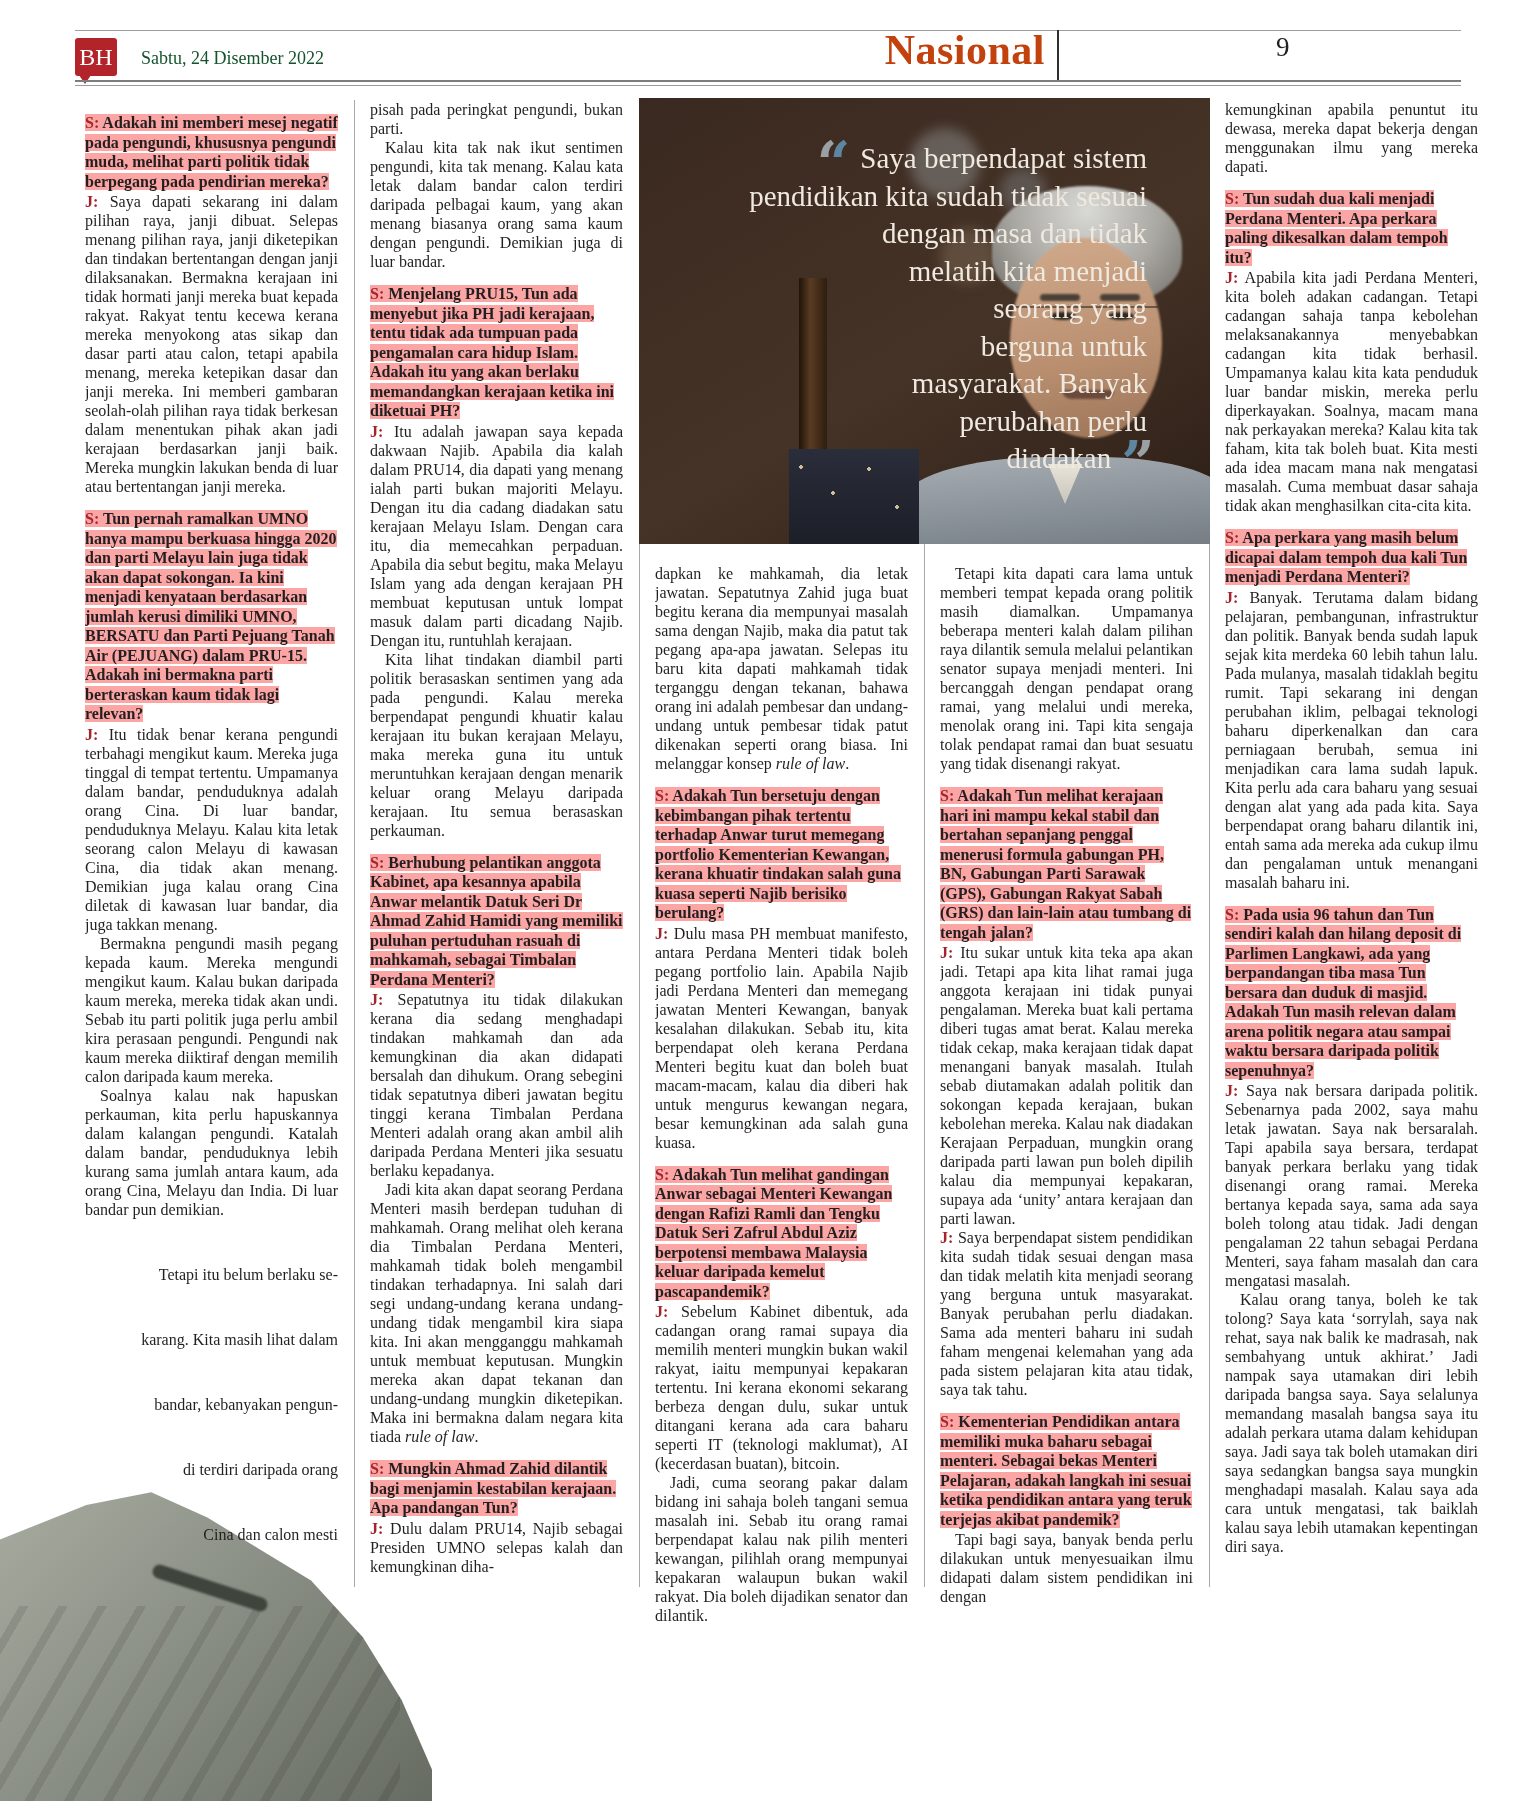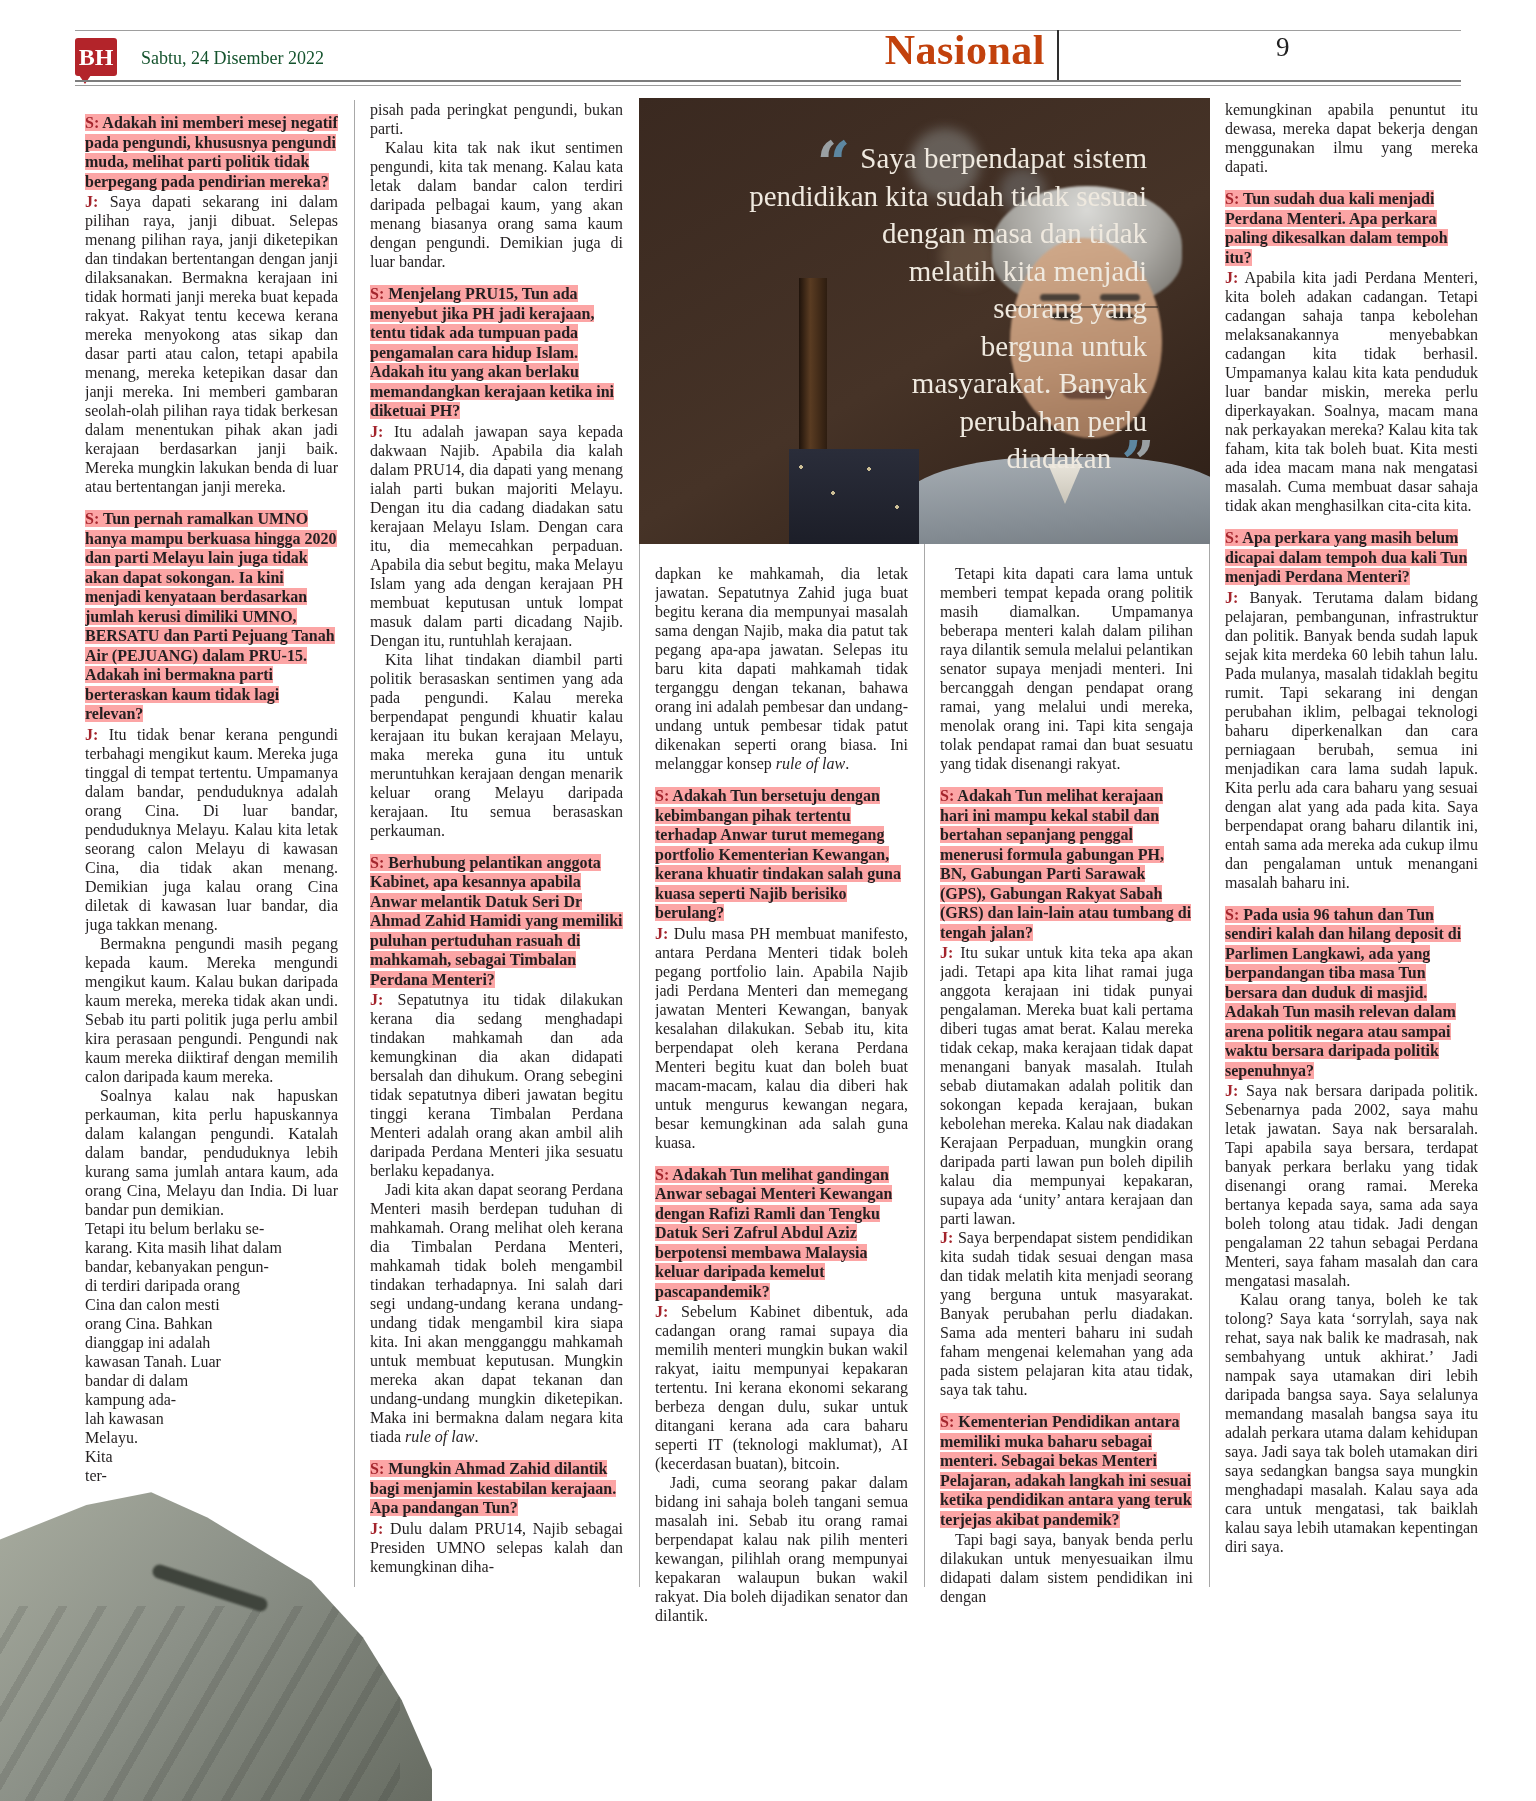--- a/index.html
+++ b/index.html
@@ -1,42 +1,42 @@
 <!DOCTYPE html>
 <html><head>
 <meta charset="utf-8">
 <style>
   html,body{margin:0;padding:0;background:#e8e8e8;}
   #page{position:relative;width:1536px;height:1801px;background:#ffffff;overflow:hidden;
         font-family:"Liberation Serif","DejaVu Serif",serif;color:#231f20;}
   
   .topline{position:absolute;left:75px;top:30px;width:1386px;height:1px;background:#9e9e9e;}
   .logo{position:absolute;left:75px;top:38px;width:42px;height:38px;background:#b3242a;
-        border-radius:3px;color:#fff;font-weight:bold;font-size:24px;text-align:center;line-height:38px;}
+        border-radius:3px;color:#fff;font-weight:normal;font-size:24px;text-align:center;line-height:38px;}
   .logo::after{content:"";position:absolute;left:4px;bottom:-8px;width:0;height:0;
         border-left:6px solid transparent;border-right:6px solid transparent;border-top:9px solid #b3242a;}
   .dateline{position:absolute;left:129px;top:48px;font-size:18px;color:#14532d;margin-left:12px;}
   .section-title{position:absolute;left:740px;top:26px;width:305px;text-align:right;
         font-size:42px;font-weight:bold;color:#c2410c;letter-spacing:.5px;}
   .header-vbar{position:absolute;left:1057px;top:30px;width:2px;height:50px;background:#2e2e2e;}
   .pagenum{position:absolute;left:1276px;top:32px;font-size:27px;color:#222;}
   .header-rule{position:absolute;left:75px;top:80px;width:1386px;height:3px;
         border-top:2px solid #7d7d7d;border-bottom:1px solid #9b9b9b;}
   
   #cols{position:absolute;left:85px;top:100px;width:1400px;height:1487px;display:flex;gap:32px;z-index:2;}
   .col{width:253px;height:1487px;overflow:hidden;font-size:16px;line-height:19px;}
   .col-rule{position:absolute;top:100px;width:1px;height:1487px;background:#a8a8a8;z-index:1;}
   .pad-top{padding-top:464px;}
   .blk{margin:0;}
   .blk.q{font-weight:bold;margin-top:13px;margin-bottom:1px;text-align:left;line-height:19.5px;}
   .blk.q .hl{background:#fca5a5;}
   .blk.a, .blk.p, .blk.cont{text-align:justify;}
   .blk.p{text-indent:15px;}
   .pfx{color:#a3242c;font-weight:bold;}
-  .wrapline{white-space:nowrap;}
+  .wrapline{text-align:right;white-space:nowrap;margin-top:46px;}
   
   #quote-box{position:absolute;left:639px;top:98px;width:571px;height:446px;z-index:3;overflow:hidden;
         background:linear-gradient(150deg,#3a2920 0%,#463327 55%,#2c1e16 100%);text-align:right;}
   #quote-photo{position:absolute;right:0;top:0;width:330px;height:100%;}
   .bokeh{position:absolute;border-radius:50%;filter:blur(6px);}
   .chair-strip{position:absolute;left:160px;top:180px;width:28px;height:266px;
         background:linear-gradient(90deg,#1f130b,#5a3c22 40%,#2e1d10);}
   .songket{position:absolute;left:150px;bottom:0;width:130px;height:95px;
         background:radial-gradient(circle 4px at 12px 18px,#cdbf96 40%,transparent 45%),
                    radial-gradient(circle 4px at 44px 44px,#cdbf96 40%,transparent 45%),

